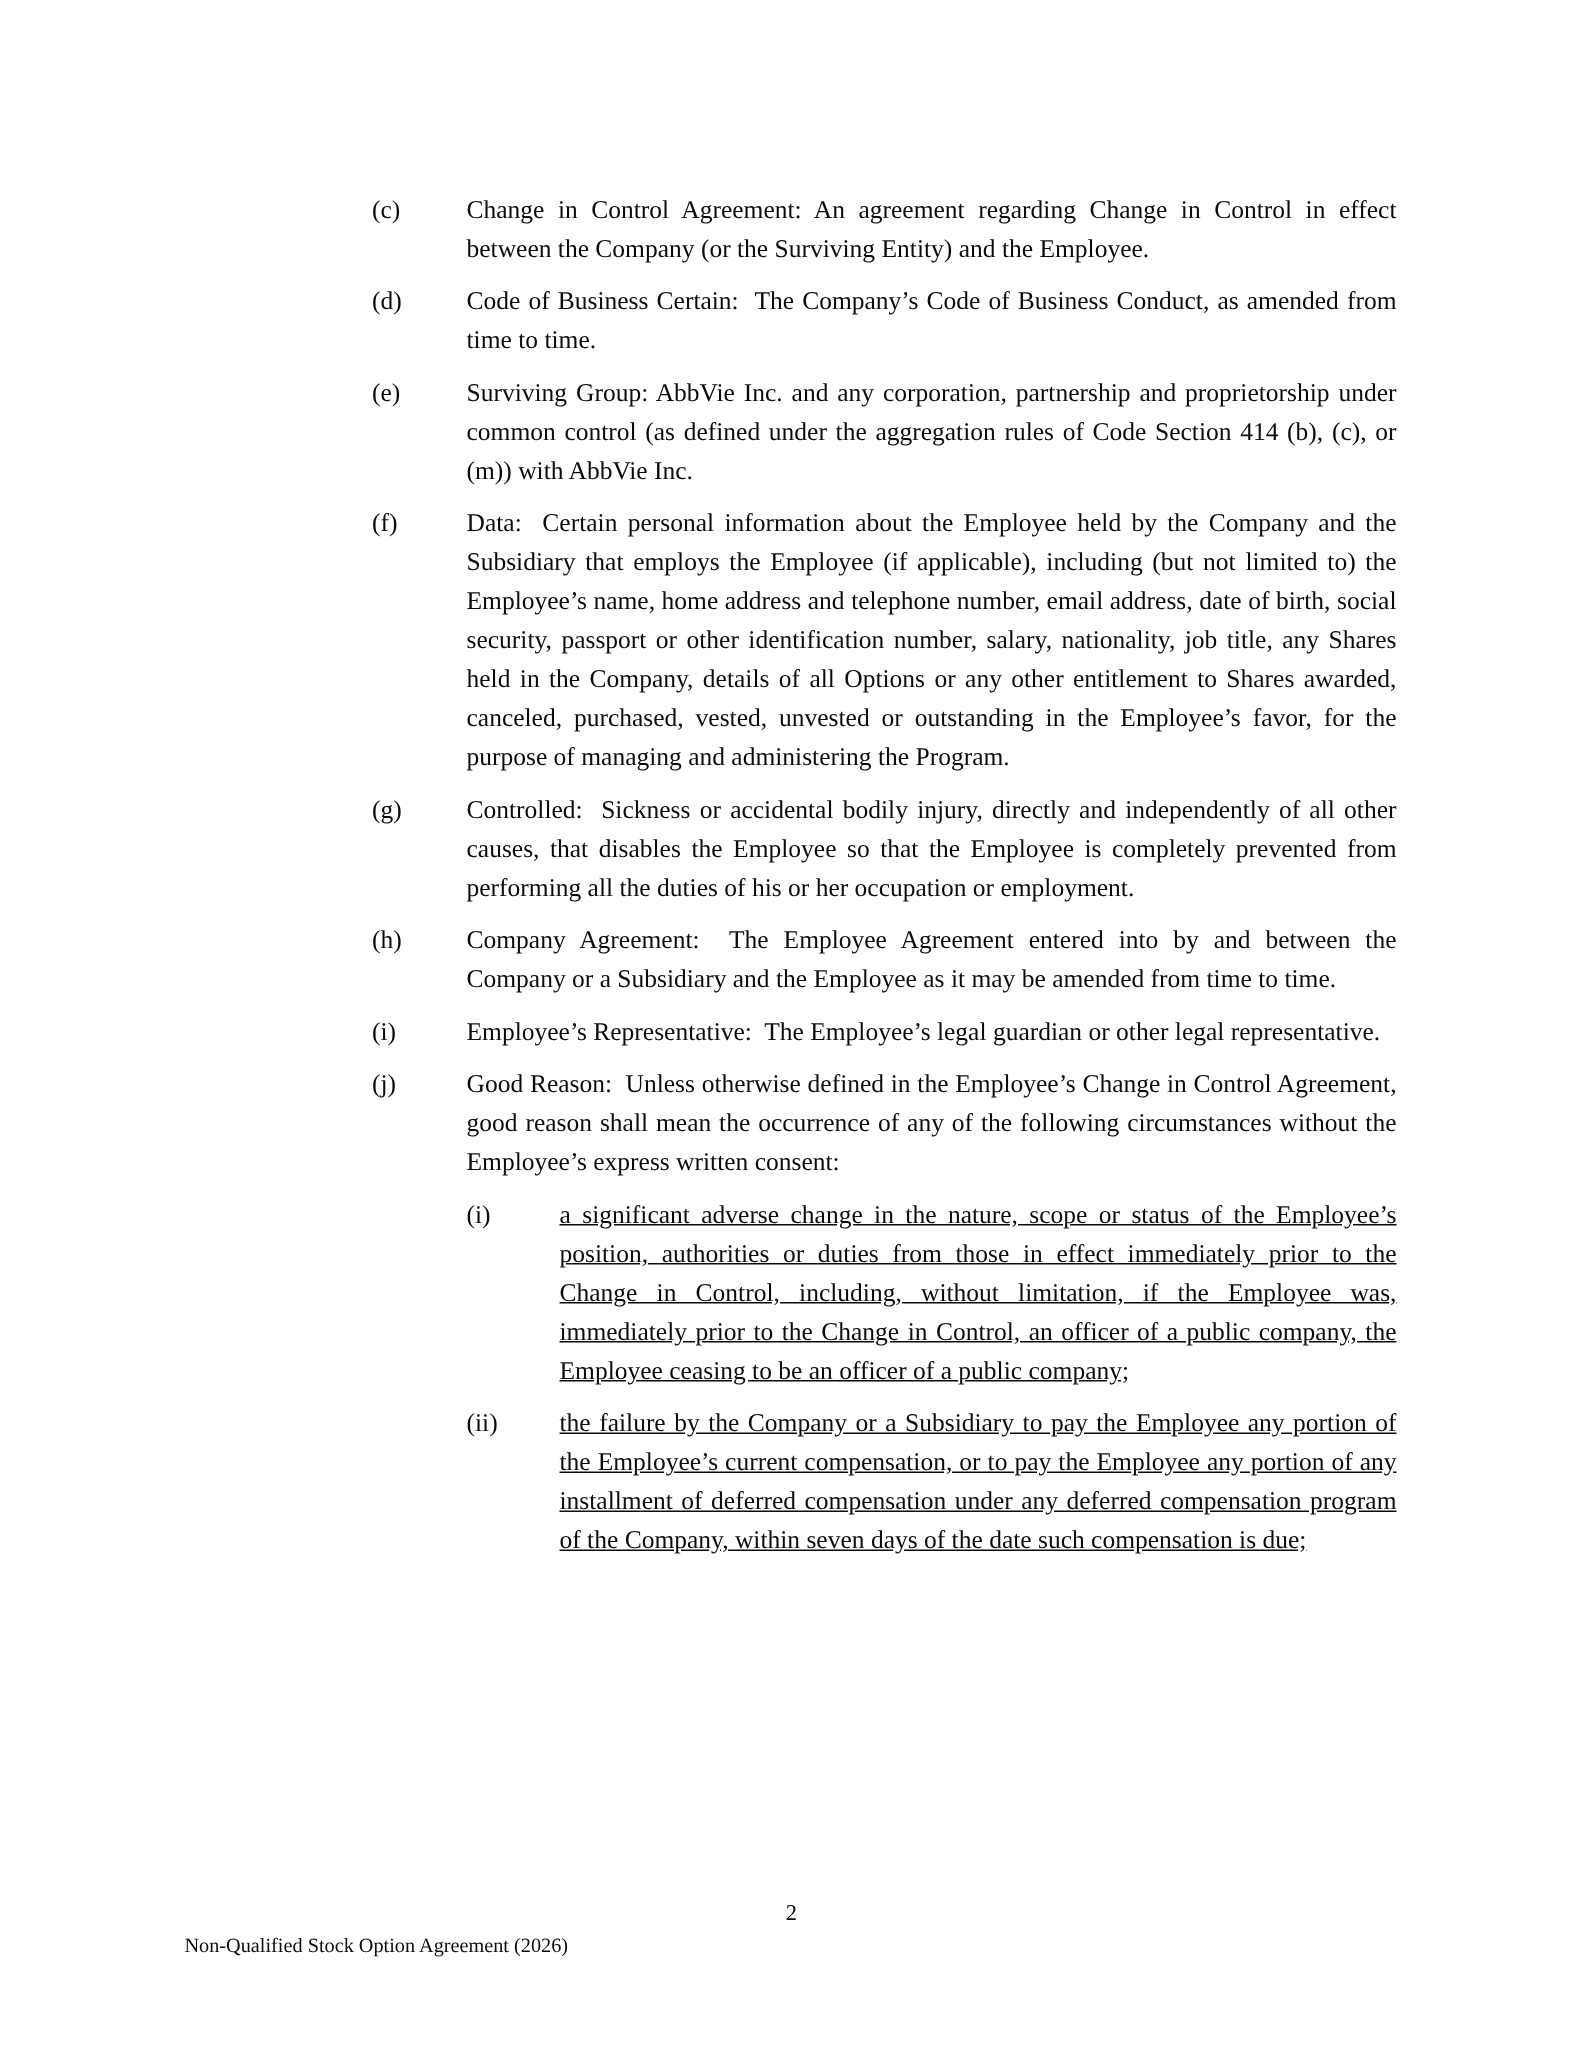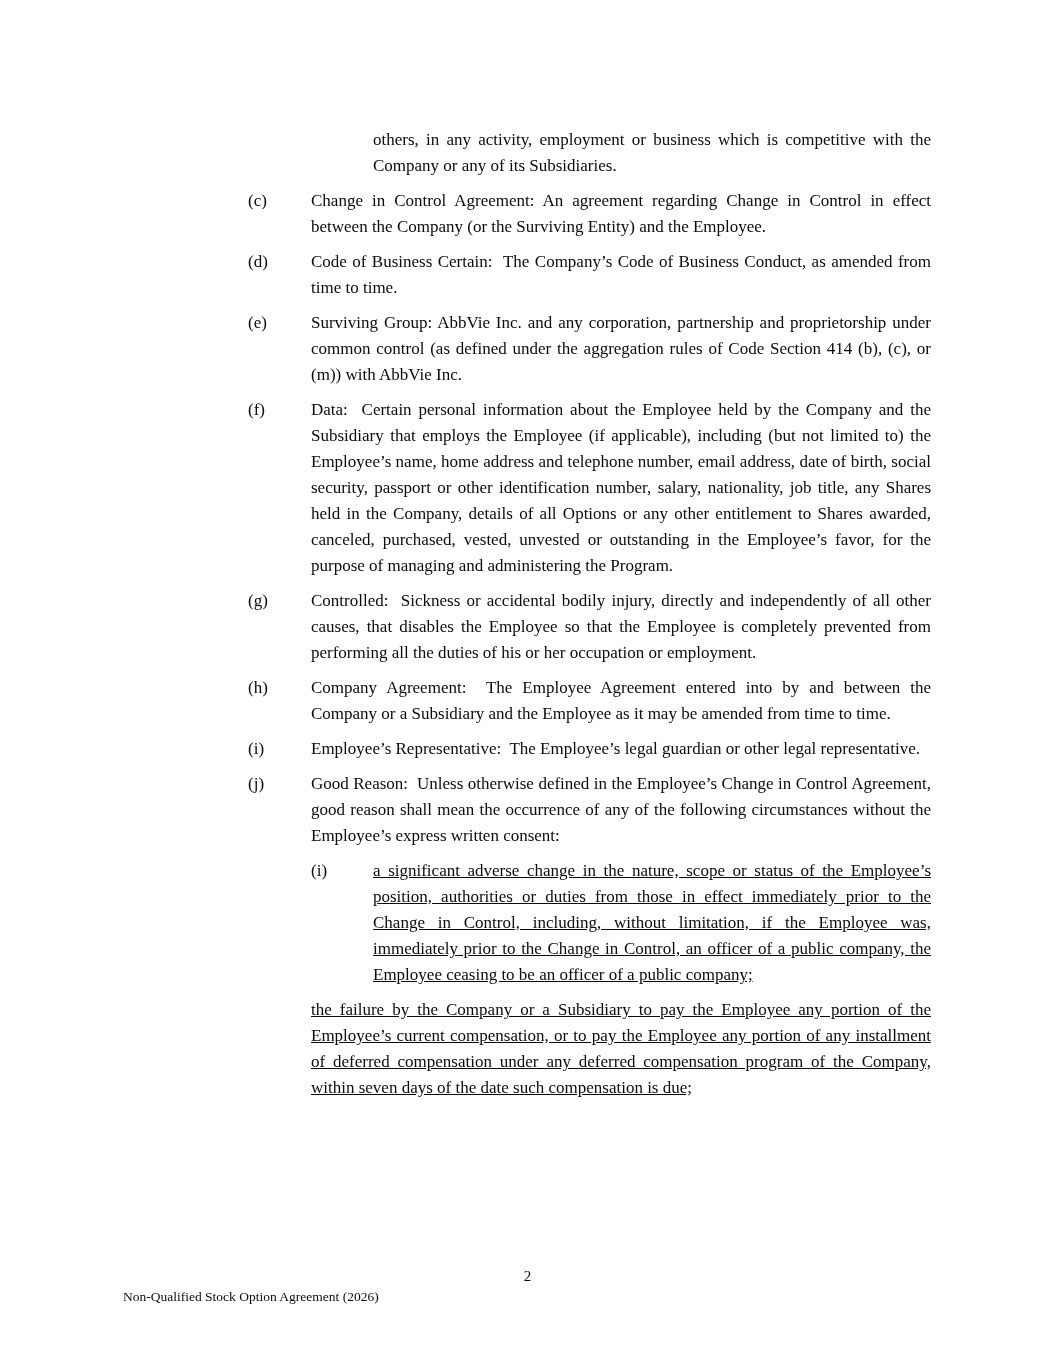--- a/index.html
+++ b/index.html
@@ -73,21 +73,20 @@
     line-height: 18px;
   }
 </style>
 </head>
 <body>
 
 <div class="page">
 
   <div class="content">
 
-    <p class="para-continuation">others, in any activity, employment or business which is competitive with the Company or any of its Subsidiaries.</p>
 
     <div class="def-item">
       <span class="def-label">(c)</span>
       <span class="def-body"><span class="term">Change in Control Agreement:</span><span> An agreement regarding Change in Control in effect between the Company (or the Surviving Entity) and the Employee.</span></span>
     </div>
 
     <div class="def-item">
       <span class="def-label">(d)</span>
       <span class="def-body"><span class="term">Code of Business Certain:</span><span>&nbsp; The Company’s Code of Business Conduct, as amended from time to time.</span></span>
     </div>
@@ -121,20 +120,21 @@
       <span class="def-label">(j)</span>
       <span class="def-body"><span class="term">Good Reason:</span><span>&nbsp; Unless otherwise defined in the Employee’s Change in Control Agreement, good reason shall mean the occurrence of any of the following circumstances without the Employee’s express written consent:</span></span>
     </div>
 
     <div class="sub-item">
       <span class="sub-label">(i)</span>
       <span class="sub-body">a significant adverse change in the nature, scope or status of the Employee’s position, authorities or duties from those in effect immediately prior to the Change in Control, including, without limitation, if the Employee was, immediately prior to the Change in Control, an officer of a public company, the Employee ceasing to be an officer of a public company;</span>
     </div>
 
     <div class="sub-item">
+      <span class="sub-label">(ii)</span>
       <span class="sub-body">the failure by the Company or a Subsidiary to pay the Employee any portion of the Employee’s current compensation, or to pay the Employee any portion of any installment of deferred compensation under any deferred compensation program of the Company, within seven days of the date such compensation is due;</span>
     </div>
 
   </div>
 
   <div class="page-number">2</div>
 
   <div class="footer-note">Non-Qualified Stock Option Agreement (2026)</div>
 
 </div>

